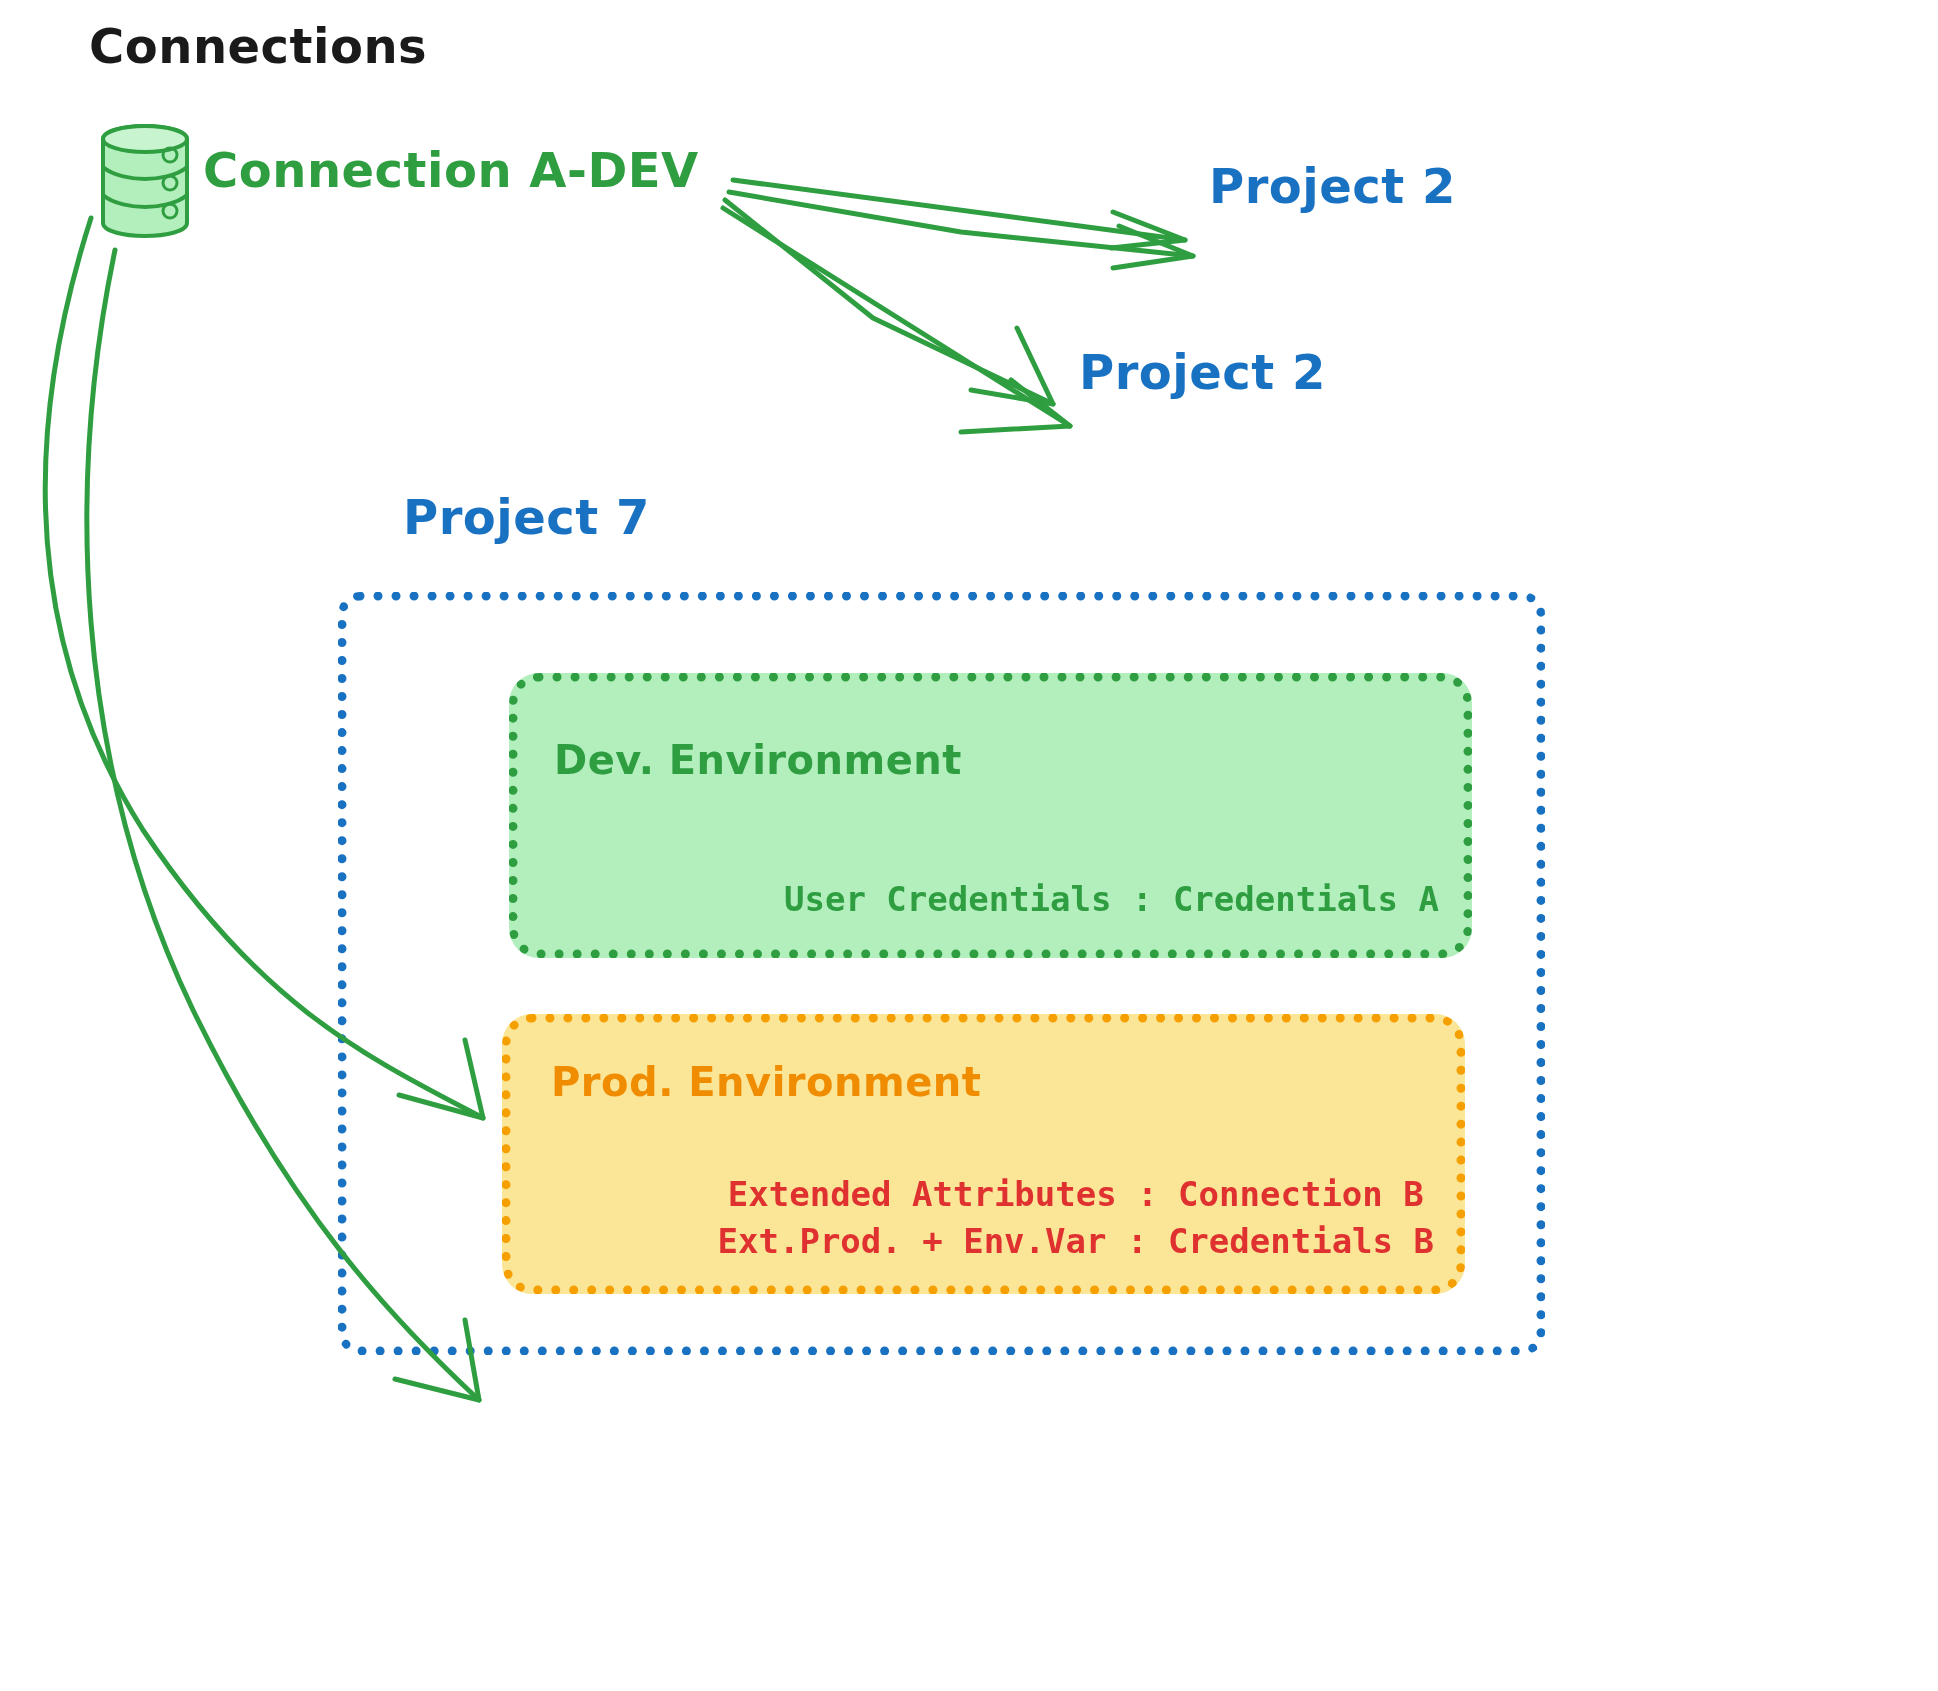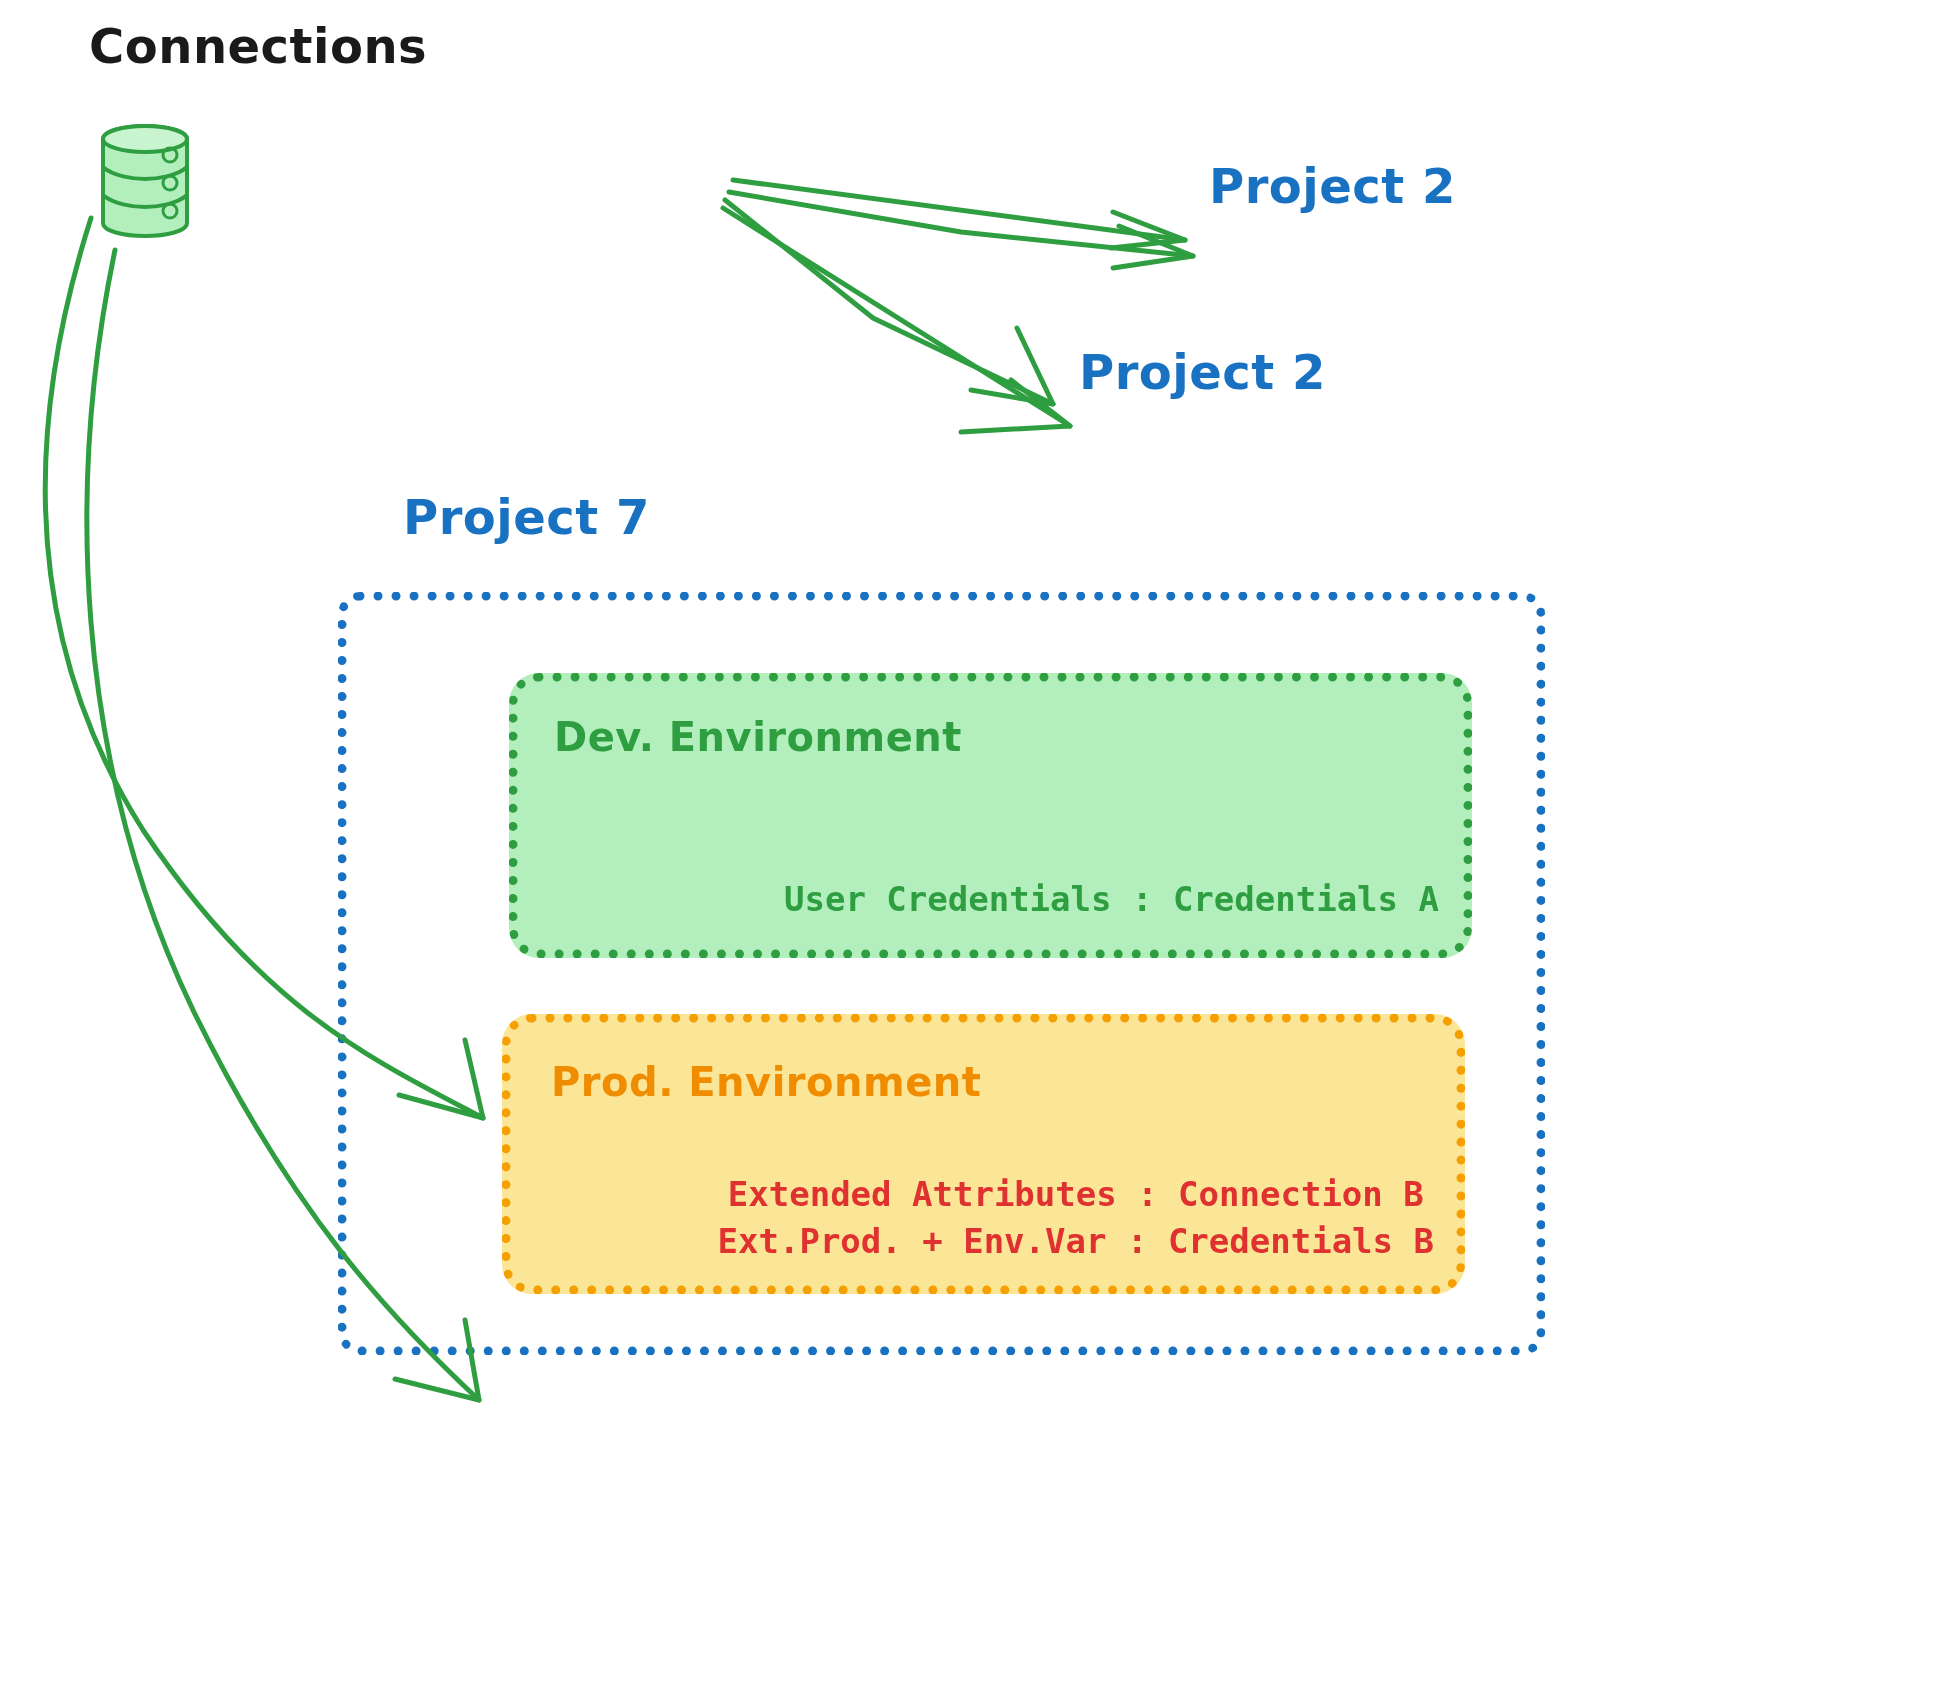--- a/index.html
+++ b/index.html
@@ -85,21 +85,21 @@
     width: 963px;
     height: 285px;
     border: 9px dotted #2f9e41;
     border-radius: 30px;
     background: #b2efbd;
     box-sizing: border-box;
   }
   #dev-env-title {
     position: absolute;
     left: 36px;
-    top: 32px;
+    top: 55px;
     font-size: 40px;
     color: #2f9e41;
     white-space: nowrap;
   }
   #dev-env-cred {
     position: absolute;
     right: 24px;
     bottom: 30px;
     font-size: 34px;
     color: #2f9e41;
@@ -165,20 +165,21 @@
         <path d="M6 73 C16 82, 36 85, 48 85 C60 85, 80 82, 90 73" fill="none"></path>
       </g>
       <g fill="none" stroke="#2f9e41" stroke-width="3">
         <circle cx="73" cy="33" r="7"></circle>
         <circle cx="73" cy="61" r="7"></circle>
         <circle cx="73" cy="89" r="7"></circle>
       </g>
     </svg>
   </div>
 
+  <div id="conn-a-dev-label" class="hand">Connection A-DEV</div>
 
   <div id="project3-label" class="project-label hand">Project 2</div>
   <div id="project2-label" class="project-label hand">Project 2</div>
   <div id="project1-label" class="project-label hand">Project 7</div>
 
   <div id="project1-box"></div>
 
   <div id="dev-env-box">
     <div id="dev-env-title" class="hand">Dev. Environment</div>
     <div id="dev-env-cred" class="mono">User Credentials : Credentials A</div>

